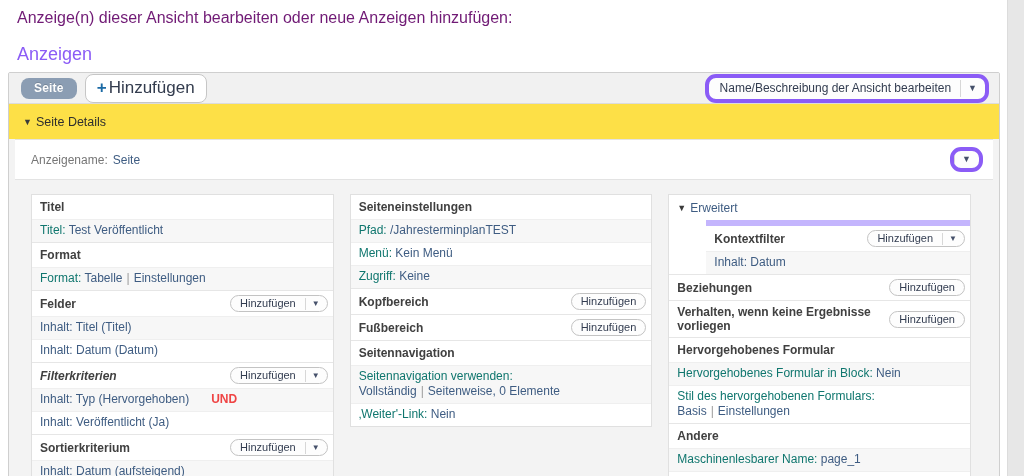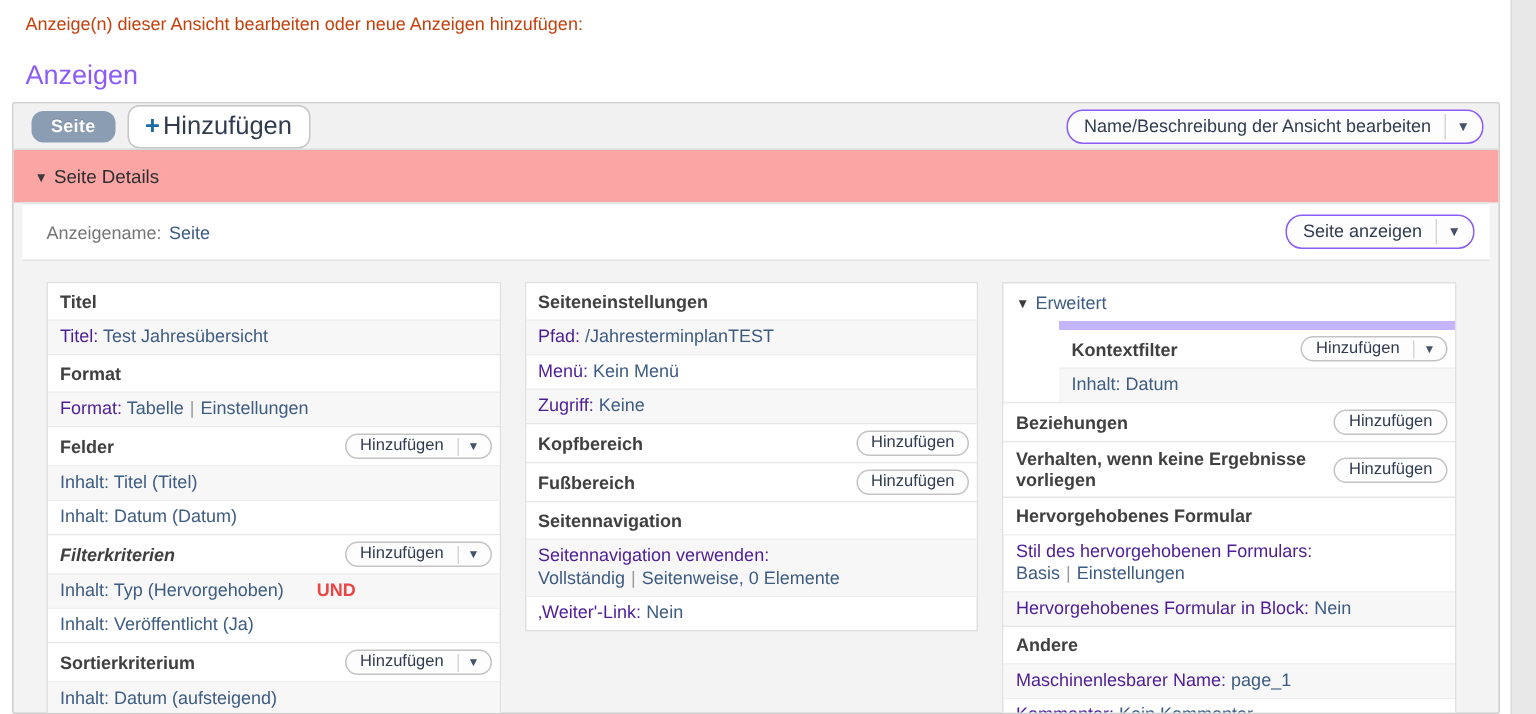--- a/index.html
+++ b/index.html
@@ -2,46 +2,46 @@
 <html><head>
 <meta charset="utf-8">
 <style>
   * { margin:0; padding:0; box-sizing:border-box; }
   html,body { width:1024px; height:476px; overflow:hidden; background:#fff;
     font-family:"Liberation Sans", sans-serif; font-size:12px; color:#333; }
 
   .right-strip { position:absolute; top:0; right:0; width:17px; height:476px;
     background:#e7e7e7; border-left:1px solid #dcdcdc; }
 
-  .intro { padding:9px 0 0 17px; color:#c2410c; font-size:12px; }
+  .intro { padding:9px 0 0 17px; color:#701a75; font-size:16px; }
   .page-title { padding:17px 0 7px 17px; font-size:18px; color:#8b5cf6; font-weight:normal; }
 
   .views-container { margin:0 24px 0 8px; border:1px solid #cfcfcf; border-radius:2px;
     height:408px; overflow:hidden; background:#f3f3f3; }
 
   
   .tabbar { display:flex; align-items:center; background:#f1f1f1;
     border-bottom:1px solid #dcdcdc; padding:5px 10px 5px 12px; height:31px; }
   .tab-active { background:#8b9db3; color:#fdfdfd; font-weight:bold; font-size:12px;
     padding:3px 13px 4px; border-radius:8px; letter-spacing:.2px;
     text-shadow:0 -1px 0 rgba(0,0,0,.15); cursor:pointer; }
   .tab-add { margin-left:8px; background:#fff; border:1px solid #c6c6c6; border-radius:8px;
     padding:3px 11px 4px; color:#333c4e; cursor:pointer; font-size:17px; }
   .tab-add .plus { color:#1b6aa5; font-weight:bold; margin-right:2px; }
   .tabbar-spacer { flex:1; }
 
   .dd-btn { display:inline-flex; align-items:center; background:#fdfdfd;
-    border:1px solid #8b5cf6; border-radius:11px; color:#323c50; cursor:pointer;
+    border:4px solid #8b5cf6; border-radius:11px; color:#323c50; cursor:pointer;
     font-size:12px; overflow:hidden; }
   .dd-btn .dd-label { padding:3px 9px 4px 11px; }
   .dd-btn .dd-arrow { padding:3px 8px 4px 7px; border-left:1px solid #d7d7d7;
     font-size:9px; color:#45506a; }
 
   
-  .details-row { background:#fca5a5; padding:11px 12px 10px 14px; }
+  .details-row { background:#fde047; padding:11px 12px 10px 14px; }
   .details-toggle { color:#2e2e2e; cursor:pointer; font-size:12.5px; }
   .details-toggle .tri { font-size:9px; color:#3b3b3b; margin-right:4px; vertical-align:1px; }
 
   
   .name-bar { background:#fff; border-top:1px solid #e3e3e3; border-bottom:1px solid #e3e3e3;
     margin:0 6px; display:flex; align-items:center; padding:7px 10px 7px 16px; }
   .name-bar .lbl { color:#767676; margin-right:5px; }
   .name-bar a { margin-right:5px; }
   .name-spacer { flex:1; }
 
@@ -66,21 +66,21 @@
 
   .add-btn { display:inline-flex; align-items:center; background:#fdfdfd; flex:none;
     border:1px solid #c3c3c3; border-radius:9px; color:#323c50; cursor:pointer;
     font-size:11px; overflow:hidden; }
   .add-btn .b-label { padding:1px 9px 2px; }
   .add-btn .b-arrow { padding:1px 7px 2px 6px; border-left:1px solid #d7d7d7;
     font-size:8px; color:#45506a; }
 
   .row { padding:3px 8px 4px; border-top:1px solid #efefef; line-height:15px; }
   .row.stripe { background:#f7f7f7; }
-  .row .lbl { color:#4c1d95; }
+  .row .lbl { color:#0f766e; }
   .row .sep { color:#9a9a9a; margin:0 4px; }
   .row .extra { color:#ef4444; margin-left:22px;font-weight:bold; }
 </style>
 </head>
 <body>
 
 <div class="right-strip"></div>
 
 <div class="intro">Anzeige(n) dieser Ansicht bearbeiten oder neue Anzeigen hinzufügen:</div>
 <h1 class="page-title">Anzeigen</h1>
@@ -99,32 +99,31 @@
 
   <div class="details-row">
     <span class="details-toggle"><span class="tri">▼</span><span>Seite Details</span></span>
   </div>
 
   <div class="name-bar">
     <span class="lbl">Anzeigename:</span>
     <a>Seite</a>
     <span class="name-spacer"></span>
     <span class="dd-btn">
-      <span class="dd-label">Seite anzeigen</span>
       <span class="dd-arrow">▼</span>
     </span>
   </div>
 
   <div class="cols">
     <div class="col">
         <div class="section">
           <div class="sec-header">
             <span class="sec-title">Titel</span>
           </div>
-          <div class="row stripe"><span class="lbl">Titel: </span><a>Test Jahresübersicht</a></div>
+          <div class="row stripe"><span class="lbl">Titel: </span><a>Test Veröffentlicht</a></div>
         </div>
         <div class="section">
           <div class="sec-header">
             <span class="sec-title">Format</span>
           </div>
           <div class="row stripe"><span class="lbl">Format: </span><a>Tabelle</a><span class="sep">|</span><a>Einstellungen</a></div>
         </div>
         <div class="section">
           <div class="sec-header">
             <span class="sec-title">Felder</span>
@@ -216,22 +215,22 @@
             <span class="sec-title">Verhalten, wenn keine Ergebnisse vorliegen</span>
             <span class="add-btn">
               <span class="b-label">Hinzufügen</span>
             </span>
           </div>
         </div>
         <div class="section">
           <div class="sec-header">
             <span class="sec-title">Hervorgehobenes Formular</span>
           </div>
+          <div class="row stripe"><span class="lbl">Hervorgehobenes Formular in Block: </span><a>Nein</a></div>
           <div class="row"><span class="lbl">Stil des hervorgehobenen Formulars: </span><a>Basis</a><span class="sep">|</span><a>Einstellungen</a></div>
-          <div class="row stripe"><span class="lbl">Hervorgehobenes Formular in Block: </span><a>Nein</a></div>
         </div>
         <div class="section">
           <div class="sec-header">
             <span class="sec-title">Andere</span>
           </div>
           <div class="row stripe"><span class="lbl">Maschinenlesbarer Name: </span><a>page_1</a></div>
           <div class="row"><span class="lbl">Kommentar: </span><a>Kein Kommentar</a></div>
         </div>
       </div>
   </div>

